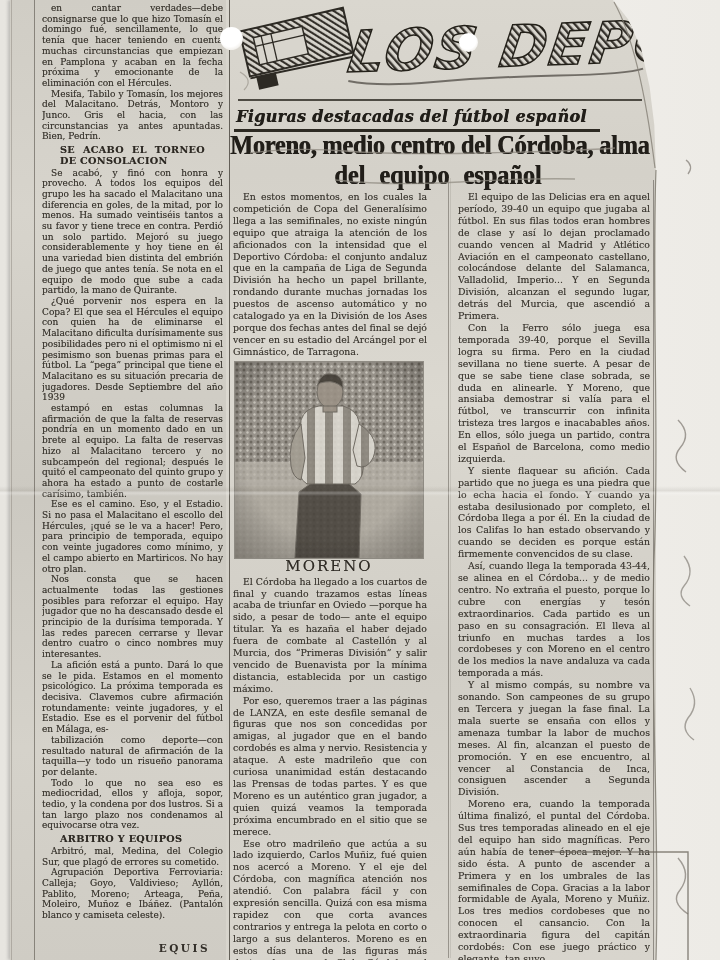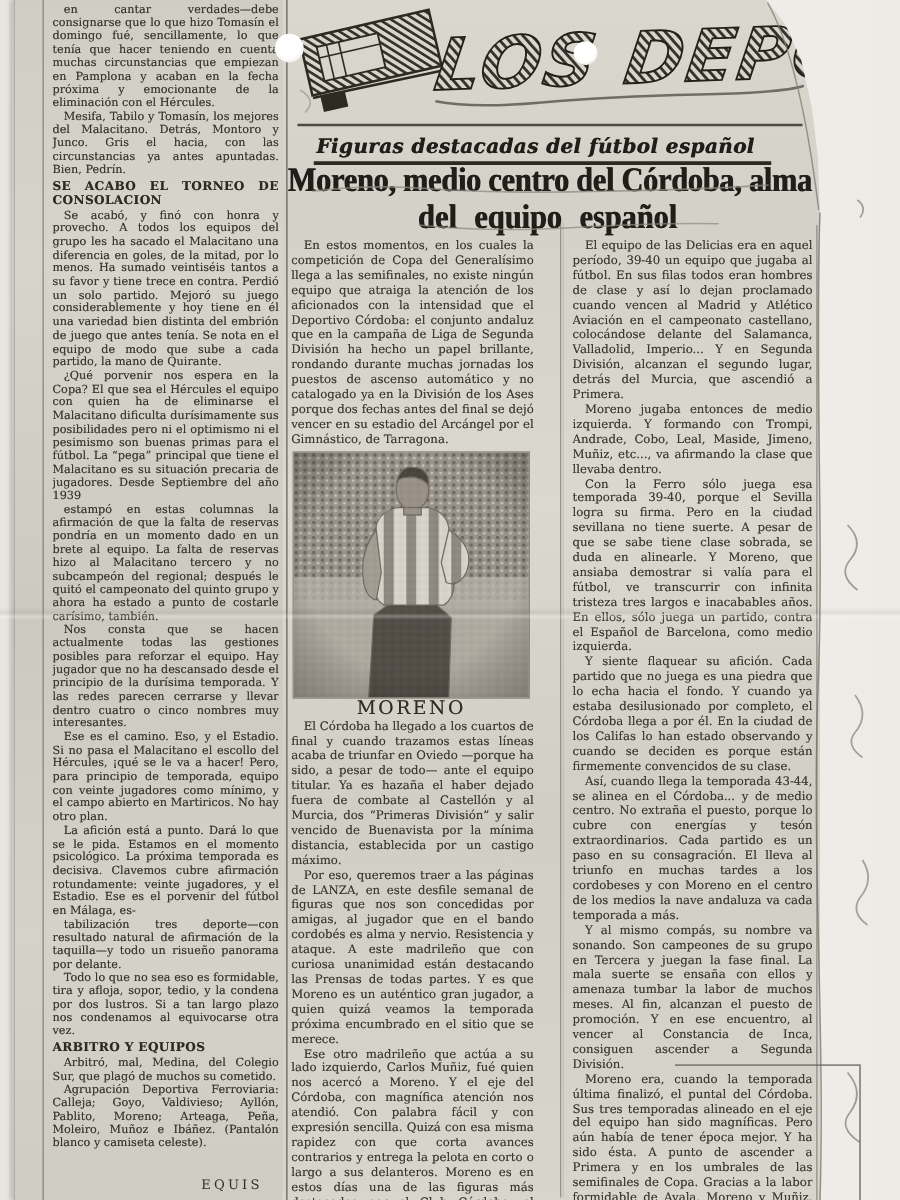--- a/index.html
+++ b/index.html
@@ -13,33 +13,33 @@
   .clip{position:absolute;top:0;height:960px;color:#35312b}
   .clip-left{left:10px;width:216px;
     background:linear-gradient(180deg,#d0cdc5,#d7d4cc 22%,#ccc9c1 52%,#d5d2ca 78%,#cfccc4);
     box-shadow:-2px 0 3px rgba(0,0,0,.18)}
   .clip-left::before{content:"";position:absolute;left:24px;top:0;bottom:0;width:1px;background:#57524a;opacity:.6}
   .clip-left::after{content:"";position:absolute;left:1px;top:0;bottom:0;width:1px;background:#8d887f;opacity:.5}
   .lcol-text{position:absolute;left:32px;top:3px;width:181px;height:952px;overflow:hidden;
     font-size:9px;line-height:10.7px;text-align:justify;color:#38342d;
     text-shadow:0 0 .5px rgba(56,52,45,.55)}
   .para{text-indent:9px}
-  .para.sub{font-weight:bold;font-size:9.7px;letter-spacing:.3px;text-indent:0;margin:3px 0 1px;color:#2d2923}
+  .para.sub{font-weight:bold;font-size:9.7px;letter-spacing:.3px;text-indent:0;margin:3px 18px 1px;color:#2d2923}
   .plead{font-weight:normal}
-  .lcol-sig{position:absolute;right:16px;bottom:6px;font-weight:normal;font-size:10.5px;letter-spacing:2.5px;color:#332f29}
+  .lcol-sig{position:absolute;right:16px;bottom:6px;font-weight:bold;font-size:10.5px;letter-spacing:2.5px;color:#332f29}
   .clip-main{left:226px;width:430px;
     background:linear-gradient(180deg,#dad7cf,#d4d1c9 18%,#dbd8d0 42%,#d1cec6 68%,#d8d5cd);
     box-shadow:-3px 0 5px rgba(0,0,0,.25);
     clip-path:polygon(0 0,90% 0,93.5% 2%,96.5% 5%,98.5% 9%,99.6% 13%,100% 18%,100% 100%,0 100%)}
   .clip-main::before{content:"";position:absolute;left:3px;top:0;bottom:0;width:1px;background:#46423b;opacity:.8}
   .clip-main::after{content:"";position:absolute;left:427px;top:180px;bottom:0;width:1px;background:#55504a;opacity:.55}
   
   .masthead{position:absolute;left:4px;top:2px;width:422px;height:94px}
   .mast-rule{position:absolute;left:12px;top:99px;width:404px;height:0;border-top:2.5px solid #36322b;opacity:.85}
-  .kicker-wrap{position:absolute;left:25px;top:106px;width:366px;border-bottom:3px solid #2c2922;padding:1px 0 3px 2px}
+  .kicker-wrap{position:absolute;left:8px;top:106px;width:366px;border-bottom:3px solid #2c2922;padding:1px 0 3px 2px}
   .kicker{font-family:"DejaVu Serif",serif;font-style:italic;font-weight:bold;font-size:16px;
     letter-spacing:.3px;color:#211e19;text-shadow:.4px 0 0 #211e19}
   .headline{position:absolute;left:4px;top:129px;width:420px;color:#211e19;
     font-family:"Liberation Serif",serif;font-weight:bold;transform:scale(.99,1.12);transform-origin:top left}
   .hl1{font-size:24.5px;letter-spacing:-.2px;white-space:nowrap;text-shadow:.6px 0 0 currentColor}
   .hl2{font-size:24.5px;text-align:center;margin-top:-1px;word-spacing:8px;text-shadow:.6px 0 0 currentColor}
   
   .col{position:absolute;top:191px;height:781px;overflow:hidden;font-size:9.4px;line-height:11.9px;
     text-align:justify;color:#3a362f;text-shadow:0 0 .5px rgba(58,54,47,.5)}
   .col .para{text-indent:10px}
@@ -65,27 +65,27 @@
 
   <div class="clip clip-left">
     <div class="lcol-text">
 
     <p class="para"><span>en cantar verdades—debe consignarse que lo que hizo Tomasín el domingo fué, sencillamente, lo que tenía que hacer teniendo en cuenta muchas circunstancias que empiezan en Pamplona y acaban en la fecha próxima y emocionante de la eliminación con el Hércules.</span></p>
         <p class="para"><span>Mesifa, Tabilo y Tomasín, los mejores del Malacitano. Detrás, Montoro y Junco. Gris el hacia, con las circunstancias ya antes apuntadas. Bien, Pedrín.</span></p>
         <p class="para sub"><span>SE ACABO EL TORNEO DE CONSOLACION</span></p>
         <p class="para"><span>Se acabó, y finó con honra y provecho. A todos los equipos del grupo les ha sacado el Malacitano una diferencia en goles, de la mitad, por lo menos. Ha sumado veintiséis tantos a su favor y tiene trece en contra. Perdió un solo partido. Mejoró su juego considerablemente y hoy tiene en él una variedad bien distinta del embrión de juego que antes tenía. Se nota en el equipo de modo que sube a cada partido, la mano de Quirante.</span></p>
         <p class="para"><span>¿Qué porvenir nos espera en la Copa? El que sea el Hércules el equipo con quien ha de eliminarse el Malacitano dificulta durísimamente sus posibilidades pero ni el optimismo ni el pesimismo son buenas primas para el fútbol. La “pega” principal que tiene el Malacitano es su situación precaria de jugadores. Desde Septiembre del año 1939</span></p>
         <p class="para"><span>estampó en estas columnas la afirmación de que la falta de reservas pondría en un momento dado en un brete al equipo. La falta de reservas hizo al Malacitano tercero y no subcampeón del regional; después le quitó el campeonato del quinto grupo y ahora ha estado a punto de costarle carísimo, también.</span></p>
+        <p class="para"><span>Ese es el camino. Eso, y el Estadio. Si no pasa el Malacitano el escollo del Hércules, ¡qué se le va a hacer! Pero, para principio de temporada, equipo con veinte jugadores como mínimo, y el campo abierto en Martiricos. No hay otro plan.</span></p>
         <p class="para"><span>Nos consta que se hacen actualmente todas las gestiones posibles para reforzar el equipo. Hay jugador que no ha descansado desde el principio de la durísima temporada. Y las redes parecen cerrarse y llevar dentro cuatro o cinco nombres muy interesantes.</span></p>
-        <p class="para"><span>Ese es el camino. Eso, y el Estadio. Si no pasa el Malacitano el escollo del Hércules, ¡qué se le va a hacer! Pero, para principio de temporada, equipo con veinte jugadores como mínimo, y el campo abierto en Martiricos. No hay otro plan.</span></p>
         <p class="para"><span>La afición está a punto. Dará lo que se le pida. Estamos en el momento psicológico. La próxima temporada es decisiva. Clavemos cubre afirmación rotundamente: veinte jugadores, y el Estadio. Ese es el porvenir del fútbol en Málaga, es-</span></p>
-        <p class="para"><span>tabilización tres deporte—con resultado natural de afirmación de la taquilla—y todo un risueño panorama por delante.</span></p>
-        <p class="para"><span>Todo lo que no sea eso es formidable, tira y afloja, sopor, tedio, y la condena por dos lustros. Si a tan largo plazo nos condenamos al equivocarse otra vez.</span></p>
+        <p class="para"><span>tabilización como deporte—con resultado natural de afirmación de la taquilla—y todo un risueño panorama por delante.</span></p>
+        <p class="para"><span>Todo lo que no sea eso es mediocridad, ellos y afloja, sopor, tedio, y la condena por dos lustros. Si a tan largo plazo nos condenamos al equivocarse otra vez.</span></p>
         <p class="para sub"><span>ARBITRO Y EQUIPOS</span></p>
-        <p class="para"><span>Arbitró, mal, Medina, del Colegio Sur, que plagó de muchos su cometido.</span></p>
+        <p class="para"><span>Arbitró, mal, Medina, del Colegio Sur, que plagó de errores su cometido.</span></p>
         <p class="para"><b class="plead">Agrupación Deportiva Ferroviaria: </b><span>Calleja; Goyo, Valdivieso; Ayllón, Pablito, Moreno; Arteaga, Peña, Moleiro, Muñoz e Ibáñez. (Pantalón blanco y camiseta celeste).</span></p>
       </div>
     <div class="lcol-sig">EQUIS</div>
   </div>
 
   <div class="clip clip-main">
 
     <svg class="masthead" viewBox="0 0 422 94">
       <defs>
         <pattern id="lhatch" width="5" height="5" patternUnits="userSpaceOnUse" patternTransform="rotate(-45)">
@@ -170,21 +170,20 @@
           <p class="para"><span>Por eso, queremos traer a las páginas de LANZA, en este desfile semanal de figuras que nos son concedidas por amigas, al jugador que en el bando cordobés es alma y nervio. Resistencia y ataque. A este madrileño que con curiosa unanimidad están destacando las Prensas de todas partes. Y es que Moreno es un auténtico gran jugador, a quien quizá veamos la temporada próxima encumbrado en el sitio que se merece.</span></p>
           <p class="para"><span>Ese otro madrileño que actúa a su lado izquierdo, Carlos Muñiz, fué quien nos acercó a Moreno. Y el eje del Córdoba, con magnífica atención nos atendió. Con palabra fácil y con expresión sencilla. Quizá con esa misma rapidez con que corta avances contrarios y entrega la pelota en corto o largo a sus delanteros. Moreno es en estos días una de las figuras más destacadas por el Club Córdoba, el papel excelente que el equipo titular está llevando a cabo.</span></p>
         </div>
     </div>
 
     <div class="col-rule"></div>
 
     <div class="col col-right">
 
     <p class="para"><span>El equipo de las Delicias era en aquel período, 39-40 un equipo que jugaba al fútbol. En sus filas todos eran hombres de clase y así lo dejan proclamado cuando vencen al Madrid y Atlético Aviación en el campeonato castellano, colocándose delante del Salamanca, Valladolid, Imperio... Y en Segunda División, alcanzan el segundo lugar, detrás del Murcia, que ascendió a Primera.</span></p>
-        <p class="para"><span>Moreno jugaba entonces de medio izquierda. Y formando con Trompi, Andrade, Cobo, Leal, Maside, Jimeno, Muñiz, etc..., va afirmando la clase que llevaba dentro.</span></p>
         <p class="para"><span>Con la Ferro sólo juega esa temporada 39-40, porque el Sevilla logra su firma. Pero en la ciudad sevillana no tiene suerte. A pesar de que se sabe tiene clase sobrada, se duda en alinearle. Y Moreno, que ansiaba demostrar si valía para el fútbol, ve transcurrir con infinita tristeza tres largos e inacabables años. En ellos, sólo juega un partido, contra el Español de Barcelona, como medio izquierda.</span></p>
         <p class="para"><span>Y siente flaquear su afición. Cada partido que no juega es una piedra que lo echa hacia el fondo. Y cuando ya estaba desilusionado por completo, el Córdoba llega a por él. En la ciudad de los Califas lo han estado observando y cuando se deciden es porque están firmemente convencidos de su clase.</span></p>
         <p class="para"><span>Así, cuando llega la temporada 43-44, se alinea en el Córdoba... y de medio centro. No extraña el puesto, porque lo cubre con energías y tesón extraordinarios. Cada partido es un paso en su consagración. El lleva al triunfo en muchas tardes a los cordobeses y con Moreno en el centro de los medios la nave andaluza va cada temporada a más.</span></p>
         <p class="para"><span>Y al mismo compás, su nombre va sonando. Son campeones de su grupo en Tercera y juegan la fase final. La mala suerte se ensaña con ellos y amenaza tumbar la labor de muchos meses. Al fin, alcanzan el puesto de promoción. Y en ese encuentro, al vencer al Constancia de Inca, consiguen ascender a Segunda División.</span></p>
         <p class="para"><span>Moreno era, cuando la temporada última finalizó, el puntal del Córdoba. Sus tres temporadas alineado en el eje del equipo han sido magníficas. Pero aún había de tener época mejor. Y ha sido ésta. A punto de ascender a Primera y en los umbrales de las semifinales de Copa. Gracias a la labor formidable de Ayala, Moreno y Muñiz. Los tres medios cordobeses que no conocen el cansancio. Con la extraordinaria figura del capitán cordobés: Con ese juego práctico y elegante, tan suyo.</span></p>
       </div>
   </div>
 
   <div class="hole hole-1"></div>
   <div class="hole hole-2"></div>

